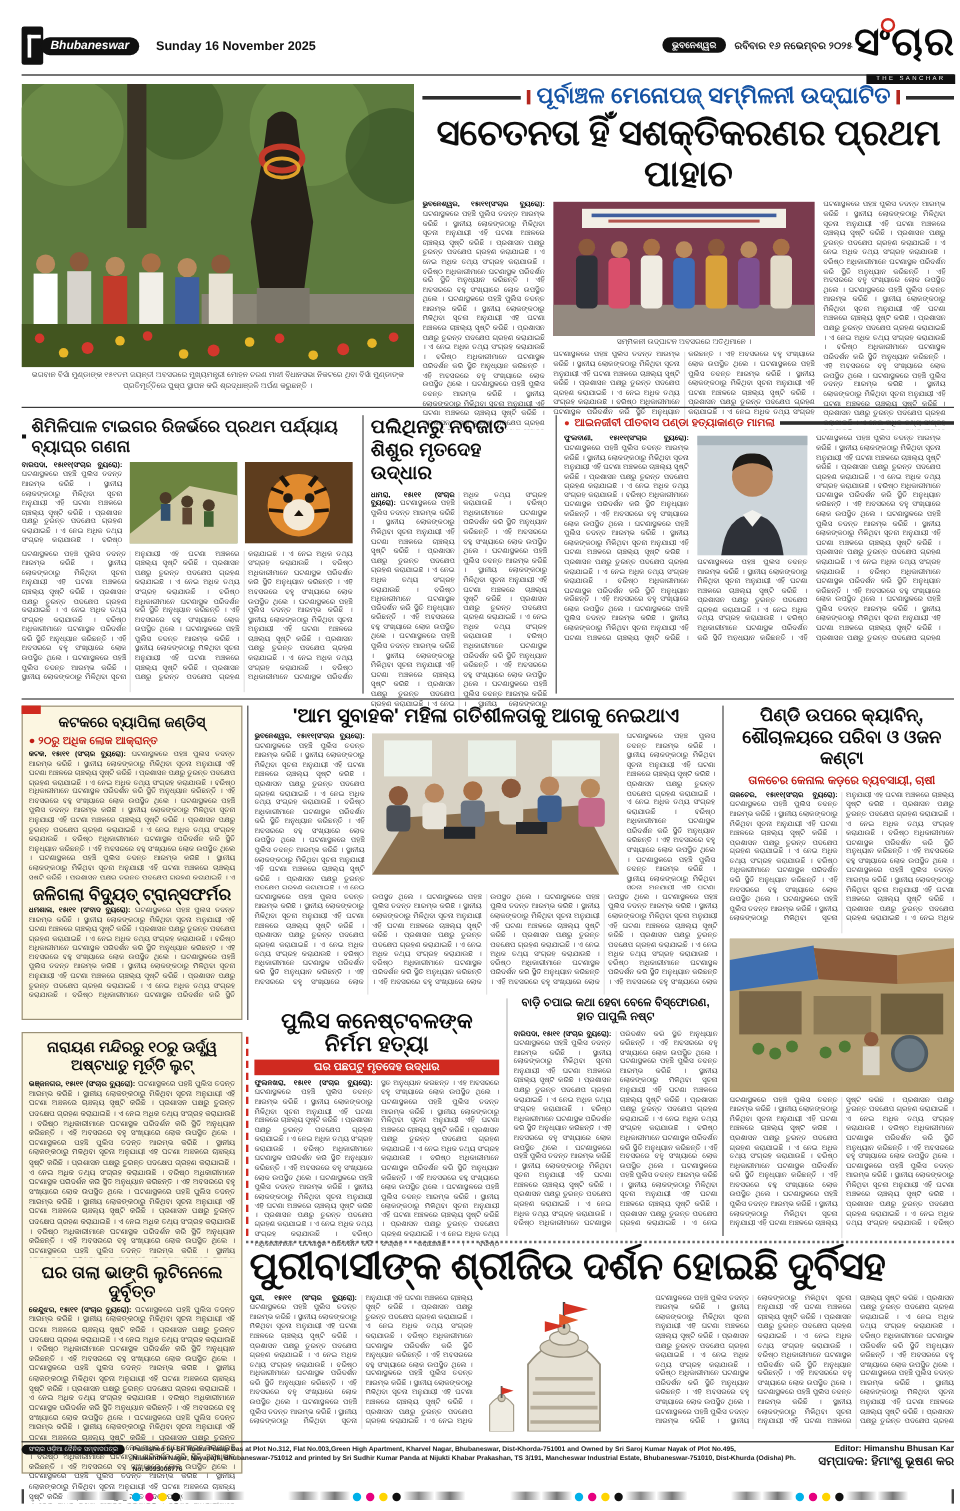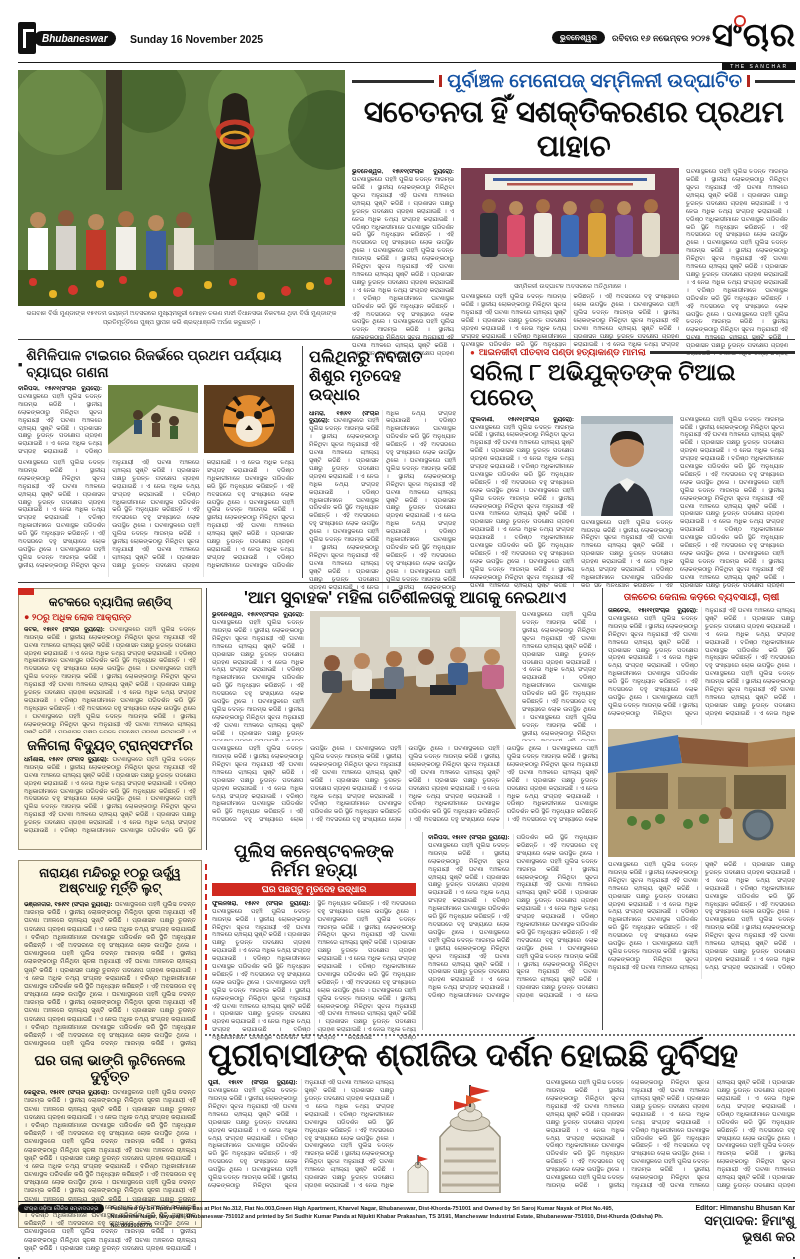--- a/index.html
+++ b/index.html
@@ -188,21 +188,20 @@
       <span>ଘଟଣାସ୍ଥଳରେ ପହଞ୍ଚି ପୁଲିସ ତଦନ୍ତ ଆରମ୍ଭ କରିଛି । ସ୍ଥାନୀୟ ଲୋକଙ୍କଠାରୁ ମିଳିଥିବା ସୂଚନା ଅନୁଯାୟୀ ଏହି ଘଟଣା ଅଞ୍ଚଳରେ ଚାଞ୍ଚଲ୍ୟ ସୃଷ୍ଟି କରିଛି । ପ୍ରଶାସନ ପକ୍ଷରୁ ତୁରନ୍ତ ପଦକ୍ଷେପ ଗ୍ରହଣ କରାଯାଇଛି । ଏ ନେଇ ଅଧିକ ତଥ୍ୟ ସଂଗ୍ରହ କରାଯାଉଛି । ବରିଷ୍ଠ ଅଧିକାରୀମାନେ ଘଟଣାସ୍ଥଳ ପରିଦର୍ଶନ କରି ସ୍ଥିତି ଅନୁଧ୍ୟାନ କରିଛନ୍ତି । ଏହି ଅବସରରେ ବହୁ ସଂଖ୍ୟାରେ ଲୋକ ଉପସ୍ଥିତ ଥିଲେ । ଘଟଣାସ୍ଥଳରେ ପହଞ୍ଚି ପୁଲିସ ତଦନ୍ତ ଆରମ୍ଭ କରିଛି । ସ୍ଥାନୀୟ ଲୋକଙ୍କଠାରୁ ମିଳିଥିବା ସୂଚନା ଅନୁଯାୟୀ ଏହି ଘଟଣା ଅଞ୍ଚଳରେ ଚାଞ୍ଚଲ୍ୟ ସୃଷ୍ଟି କରିଛି । ପ୍ରଶାସନ ପକ୍ଷରୁ ତୁରନ୍ତ ପଦକ୍ଷେପ ଗ୍ରହଣ କରାଯାଇଛି । ଏ ନେଇ ଅଧିକ ତଥ୍ୟ ସଂଗ୍ରହ କରାଯାଉଛି । ବରିଷ୍ଠ ଅଧିକାରୀମାନେ ଘଟଣାସ୍ଥଳ ପରିଦର୍ଶନ କରି ସ୍ଥିତି ଅନୁଧ୍ୟାନ କରିଛନ୍ତି । ଏହି ଅବସରରେ ବହୁ ସଂଖ୍ୟାରେ ଲୋକ ଉପସ୍ଥିତ ଥିଲେ । ଘଟଣାସ୍ଥଳରେ ପହଞ୍ଚି ପୁଲିସ ତଦନ୍ତ ଆରମ୍ଭ କରିଛି । ସ୍ଥାନୀୟ ଲୋକଙ୍କଠାରୁ ମିଳିଥିବା ସୂଚନା ଅନୁଯାୟୀ ଏହି ଘଟଣା ଅଞ୍ଚଳରେ ଚାଞ୍ଚଲ୍ୟ ସୃଷ୍ଟି କରିଛି । ପ୍ରଶାସନ ପକ୍ଷରୁ ତୁରନ୍ତ ପଦକ୍ଷେପ ଗ୍ରହଣ କରାଯାଇଛି । ଏ ନେଇ ଅଧିକ ତଥ୍ୟ ସଂଗ୍ରହ କରାଯାଉଛି । ବରିଷ୍ଠ ଅଧିକାରୀମାନେ ଘଟଣାସ୍ଥଳ ପରିଦର୍ଶନ କରି ସ୍ଥିତି ଅନୁଧ୍ୟାନ କରିଛନ୍ତି । ଏହି ଅବସରରେ ବହୁ ସଂଖ୍ୟାରେ ଲୋକ ଉପସ୍ଥିତ ଥିଲେ । ଘଟଣାସ୍ଥଳରେ ପହଞ୍ଚି ପୁଲିସ ତଦନ୍ତ ଆରମ୍ଭ କରିଛି । ସ୍ଥାନୀୟ ଲୋକଙ୍କଠାରୁ ମିଳିଥିବା ସୂଚନା ଅନୁଯାୟୀ ଏହି ଘଟଣା ଅଞ୍ଚଳରେ ଚାଞ୍ଚଲ୍ୟ ସୃଷ୍ଟି କରିଛି । ପ୍ରଶାସନ ପକ୍ଷରୁ ତୁରନ୍ତ ପଦକ୍ଷେପ ଗ୍ରହଣ କରାଯାଇଛି । ଏ ନେଇ ଅଧିକ ତଥ୍ୟ ସଂଗ୍ରହ କରାଯାଉଛି । ବରିଷ୍ଠ ଅଧିକାରୀମାନେ ଘଟଣାସ୍ଥଳ ପରିଦର୍ଶନ କରି ସ୍ଥିତି ଅନୁଧ୍ୟାନ କରିଛନ୍ତି । ଏହି ଅବସରରେ ବହୁ ସଂଖ୍ୟାରେ ଲୋକ ଉପସ୍ଥିତ ଥିଲେ । ଘଟଣାସ୍ଥଳରେ ପହଞ୍ଚି ପୁଲିସ ତଦନ୍ତ ଆରମ୍ଭ କରିଛି । ସ୍ଥାନୀୟ ଲୋକଙ୍କଠାରୁ ମିଳିଥିବା ସୂଚନା ଅନୁଯାୟୀ ଏହି ଘଟଣା ଅଞ୍ଚଳରେ ଚାଞ୍ଚଲ୍ୟ ସୃଷ୍ଟି କରିଛି । ପ୍ରଶାସନ ପକ୍ଷରୁ ତୁରନ୍ତ ପଦକ୍ଷେପ ଗ୍ରହଣ କରାଯାଇଛି । ଏ ନେଇ ଅଧିକ ତଥ୍ୟ ସଂଗ୍ରହ କରାଯାଉଛି । ବରିଷ୍ଠ ଅଧିକାରୀମାନେ ଘଟଣାସ୍ଥଳ ପରିଦର୍ଶନ କରି ସ୍ଥିତି ଅନୁଧ୍ୟାନ କରିଛନ୍ତି । ଏହି ଅବସରରେ ବହୁ ସଂଖ୍ୟାରେ ଲୋକ ଉପସ୍ଥିତ ଥିଲେ । </span>
     </div>
   </div>
 
   <div class="abs" style="left:470px;top:347px;width:325px;height:231px;">
     <div class="kicker-row" style="gap:4px;">
       <span style="font-size:8px;color:#d02a20;">●</span>
       <div style="font-size:9px;font-weight:bold;color:#c01d15;">ଆଇନଜୀବୀ ପୀତବାସ ପଣ୍ଡା ହତ୍ୟାକାଣ୍ଡ ମାମଲା</div>
       <div class="kline" style="border-top-width:3px;"></div>
     </div>
-    <h2 style="font-size:23px;line-height:1.1;margin-top:2px;">ସରିଲା ୮ ଅଭିଯୁକ୍ତଙ୍କ ଟିଆଇ ପରେଡ୍</h2>
     <div style="display:flex;gap:7px;margin-top:5px;">
       <div class="bodytxt" style="width:104px;height:172px;">
         <span class="dl">ଫୁଲବାଣୀ, ୧୫ା୧୧(ସଂଚାର ବ୍ୟୁରୋ):</span>
         <span>ଘଟଣାସ୍ଥଳରେ ପହଞ୍ଚି ପୁଲିସ ତଦନ୍ତ ଆରମ୍ଭ କରିଛି । ସ୍ଥାନୀୟ ଲୋକଙ୍କଠାରୁ ମିଳିଥିବା ସୂଚନା ଅନୁଯାୟୀ ଏହି ଘଟଣା ଅଞ୍ଚଳରେ ଚାଞ୍ଚଲ୍ୟ ସୃଷ୍ଟି କରିଛି । ପ୍ରଶାସନ ପକ୍ଷରୁ ତୁରନ୍ତ ପଦକ୍ଷେପ ଗ୍ରହଣ କରାଯାଇଛି । ଏ ନେଇ ଅଧିକ ତଥ୍ୟ ସଂଗ୍ରହ କରାଯାଉଛି । ବରିଷ୍ଠ ଅଧିକାରୀମାନେ ଘଟଣାସ୍ଥଳ ପରିଦର୍ଶନ କରି ସ୍ଥିତି ଅନୁଧ୍ୟାନ କରିଛନ୍ତି । ଏହି ଅବସରରେ ବହୁ ସଂଖ୍ୟାରେ ଲୋକ ଉପସ୍ଥିତ ଥିଲେ । ଘଟଣାସ୍ଥଳରେ ପହଞ୍ଚି ପୁଲିସ ତଦନ୍ତ ଆରମ୍ଭ କରିଛି । ସ୍ଥାନୀୟ ଲୋକଙ୍କଠାରୁ ମିଳିଥିବା ସୂଚନା ଅନୁଯାୟୀ ଏହି ଘଟଣା ଅଞ୍ଚଳରେ ଚାଞ୍ଚଲ୍ୟ ସୃଷ୍ଟି କରିଛି । ପ୍ରଶାସନ ପକ୍ଷରୁ ତୁରନ୍ତ ପଦକ୍ଷେପ ଗ୍ରହଣ କରାଯାଇଛି । ଏ ନେଇ ଅଧିକ ତଥ୍ୟ ସଂଗ୍ରହ କରାଯାଉଛି । ବରିଷ୍ଠ ଅଧିକାରୀମାନେ ଘଟଣାସ୍ଥଳ ପରିଦର୍ଶନ କରି ସ୍ଥିତି ଅନୁଧ୍ୟାନ କରିଛନ୍ତି । ଏହି ଅବସରରେ ବହୁ ସଂଖ୍ୟାରେ ଲୋକ ଉପସ୍ଥିତ ଥିଲେ । ଘଟଣାସ୍ଥଳରେ ପହଞ୍ଚି ପୁଲିସ ତଦନ୍ତ ଆରମ୍ଭ କରିଛି । ସ୍ଥାନୀୟ ଲୋକଙ୍କଠାରୁ ମିଳିଥିବା ସୂଚନା ଅନୁଯାୟୀ ଏହି ଘଟଣା ଅଞ୍ଚଳରେ ଚାଞ୍ଚଲ୍ୟ ସୃଷ୍ଟି କରିଛି । ପ୍ରଶାସନ ପକ୍ଷରୁ ତୁରନ୍ତ ପଦକ୍ଷେପ ଗ୍ରହଣ କରାଯାଇଛି । ଏ ନେଇ ଅଧିକ ତଥ୍ୟ ସଂଗ୍ରହ କରାଯାଉଛି । ବରିଷ୍ଠ ଅଧିକାରୀମାନେ ଘଟଣାସ୍ଥଳ ପରିଦର୍ଶନ କରି ସ୍ଥିତି ଅନୁଧ୍ୟାନ କରିଛନ୍ତି । ଏହି ଅବସରରେ ବହୁ ସଂଖ୍ୟାରେ ଲୋକ ଉପସ୍ଥିତ ଥିଲେ । ଘଟଣାସ୍ଥଳରେ ପହଞ୍ଚି ପୁଲିସ ତଦନ୍ତ ଆରମ୍ଭ କରିଛି । ସ୍ଥାନୀୟ ଲୋକଙ୍କଠାରୁ ମିଳିଥିବା ସୂଚନା ଅନୁଯାୟୀ ଏହି ଘଟଣା ଅଞ୍ଚଳରେ ଚାଞ୍ଚଲ୍ୟ ସୃଷ୍ଟି କରିଛି । ପ୍ରଶାସନ ପକ୍ଷରୁ ତୁରନ୍ତ ପଦକ୍ଷେପ ଗ୍ରହଣ କରାଯାଇଛି । ଏ ନେଇ ଅଧିକ ତଥ୍ୟ ସଂଗ୍ରହ କରାଯାଉଛି । ବରିଷ୍ଠ ଅଧିକାରୀମାନେ ଘଟଣାସ୍ଥଳ ପରିଦର୍ଶନ କରି ସ୍ଥିତି ଅନୁଧ୍ୟାନ କରିଛନ୍ତି । ଏହି ଅବସରରେ ବହୁ ସଂଖ୍ୟାରେ ଲୋକ ଉପସ୍ଥିତ ଥିଲେ । </span>
       </div>
       <div style="width:92px;">
         <svg class="photo" width="92" height="100" viewBox="0 0 92 100">
           <rect width="92" height="100" fill="#cdd5da"></rect>
           <rect x="0" y="0" width="92" height="8" fill="#aab6bd"></rect>
           <circle cx="46" cy="34" r="17" fill="#b9875f"></circle>
@@ -292,27 +291,29 @@
   <div class="abs" style="left:212px;top:842px;width:204px;height:188px;">
     <h2 style="font-size:18px;text-align:center;line-height:1.05;">ପୁଲିସ କନେଷ୍ଟବଳଙ୍କ ନିର୍ମମ ହତ୍ୟା</h2>
     <div class="redbar" style="margin-top:3px;font-size:9px;height:13px;line-height:13px;">ଘର ପଛପଟୁ ମୃତଦେହ ଉଦ୍ଧାର</div>
     <div class="bodytxt c2" style="margin-top:4px;height:146px;">
       <span class="dl">ଫୁଲନଖରା, ୧୫ା୧୧ (ସଂଚାର ବ୍ୟୁରୋ):</span>
       <span>ଘଟଣାସ୍ଥଳରେ ପହଞ୍ଚି ପୁଲିସ ତଦନ୍ତ ଆରମ୍ଭ କରିଛି । ସ୍ଥାନୀୟ ଲୋକଙ୍କଠାରୁ ମିଳିଥିବା ସୂଚନା ଅନୁଯାୟୀ ଏହି ଘଟଣା ଅଞ୍ଚଳରେ ଚାଞ୍ଚଲ୍ୟ ସୃଷ୍ଟି କରିଛି । ପ୍ରଶାସନ ପକ୍ଷରୁ ତୁରନ୍ତ ପଦକ୍ଷେପ ଗ୍ରହଣ କରାଯାଇଛି । ଏ ନେଇ ଅଧିକ ତଥ୍ୟ ସଂଗ୍ରହ କରାଯାଉଛି । ବରିଷ୍ଠ ଅଧିକାରୀମାନେ ଘଟଣାସ୍ଥଳ ପରିଦର୍ଶନ କରି ସ୍ଥିତି ଅନୁଧ୍ୟାନ କରିଛନ୍ତି । ଏହି ଅବସରରେ ବହୁ ସଂଖ୍ୟାରେ ଲୋକ ଉପସ୍ଥିତ ଥିଲେ । ଘଟଣାସ୍ଥଳରେ ପହଞ୍ଚି ପୁଲିସ ତଦନ୍ତ ଆରମ୍ଭ କରିଛି । ସ୍ଥାନୀୟ ଲୋକଙ୍କଠାରୁ ମିଳିଥିବା ସୂଚନା ଅନୁଯାୟୀ ଏହି ଘଟଣା ଅଞ୍ଚଳରେ ଚାଞ୍ଚଲ୍ୟ ସୃଷ୍ଟି କରିଛି । ପ୍ରଶାସନ ପକ୍ଷରୁ ତୁରନ୍ତ ପଦକ୍ଷେପ ଗ୍ରହଣ କରାଯାଇଛି । ଏ ନେଇ ଅଧିକ ତଥ୍ୟ ସଂଗ୍ରହ କରାଯାଉଛି । ବରିଷ୍ଠ ଅଧିକାରୀମାନେ ଘଟଣାସ୍ଥଳ ପରିଦର୍ଶନ କରି ସ୍ଥିତି ଅନୁଧ୍ୟାନ କରିଛନ୍ତି । ଏହି ଅବସରରେ ବହୁ ସଂଖ୍ୟାରେ ଲୋକ ଉପସ୍ଥିତ ଥିଲେ । ଘଟଣାସ୍ଥଳରେ ପହଞ୍ଚି ପୁଲିସ ତଦନ୍ତ ଆରମ୍ଭ କରିଛି । ସ୍ଥାନୀୟ ଲୋକଙ୍କଠାରୁ ମିଳିଥିବା ସୂଚନା ଅନୁଯାୟୀ ଏହି ଘଟଣା ଅଞ୍ଚଳରେ ଚାଞ୍ଚଲ୍ୟ ସୃଷ୍ଟି କରିଛି । ପ୍ରଶାସନ ପକ୍ଷରୁ ତୁରନ୍ତ ପଦକ୍ଷେପ ଗ୍ରହଣ କରାଯାଇଛି । ଏ ନେଇ ଅଧିକ ତଥ୍ୟ ସଂଗ୍ରହ କରାଯାଉଛି । ବରିଷ୍ଠ ଅଧିକାରୀମାନେ ଘଟଣାସ୍ଥଳ ପରିଦର୍ଶନ କରି ସ୍ଥିତି ଅନୁଧ୍ୟାନ କରିଛନ୍ତି । ଏହି ଅବସରରେ ବହୁ ସଂଖ୍ୟାରେ ଲୋକ ଉପସ୍ଥିତ ଥିଲେ । ଘଟଣାସ୍ଥଳରେ ପହଞ୍ଚି ପୁଲିସ ତଦନ୍ତ ଆରମ୍ଭ କରିଛି । ସ୍ଥାନୀୟ ଲୋକଙ୍କଠାରୁ ମିଳିଥିବା ସୂଚନା ଅନୁଯାୟୀ ଏହି ଘଟଣା ଅଞ୍ଚଳରେ ଚାଞ୍ଚଲ୍ୟ ସୃଷ୍ଟି କରିଛି । ପ୍ରଶାସନ ପକ୍ଷରୁ ତୁରନ୍ତ ପଦକ୍ଷେପ ଗ୍ରହଣ କରାଯାଇଛି । ଏ ନେଇ ଅଧିକ ତଥ୍ୟ ସଂଗ୍ରହ କରାଯାଉଛି । ବରିଷ୍ଠ ଅଧିକାରୀମାନେ ଘଟଣାସ୍ଥଳ ପରିଦର୍ଶନ କରି ସ୍ଥିତି ଅନୁଧ୍ୟାନ କରିଛନ୍ତି । ଏହି ଅବସରରେ ବହୁ ସଂଖ୍ୟାରେ ଲୋକ ଉପସ୍ଥିତ ଥିଲେ । ଘଟଣାସ୍ଥଳରେ ପହଞ୍ଚି ପୁଲିସ ତଦନ୍ତ ଆରମ୍ଭ କରିଛି । ସ୍ଥାନୀୟ ଲୋକଙ୍କଠାରୁ ମିଳିଥିବା ସୂଚନା ଅନୁଯାୟୀ ଏହି ଘଟଣା ଅଞ୍ଚଳରେ ଚାଞ୍ଚଲ୍ୟ ସୃଷ୍ଟି କରିଛି । ପ୍ରଶାସନ ପକ୍ଷରୁ ତୁରନ୍ତ ପଦକ୍ଷେପ ଗ୍ରହଣ କରାଯାଇଛି । ଏ ନେଇ ଅଧିକ ତଥ୍ୟ ସଂଗ୍ରହ କରାଯାଉଛି । ବରିଷ୍ଠ ଅଧିକାରୀମାନେ ଘଟଣାସ୍ଥଳ ପରିଦର୍ଶନ କରି ସ୍ଥିତି ଅନୁଧ୍ୟାନ କରିଛନ୍ତି । ଏହି ଅବସରରେ ବହୁ ସଂଖ୍ୟାରେ ଲୋକ ଉପସ୍ଥିତ ଥିଲେ । </span>
     </div>
   </div>
 
   <div class="abs" style="left:428px;top:830px;width:170px;height:200px;">
+    <h3 style="font-size:9.5px;text-align:center;line-height:1.3;">ବାଡ଼ି ଚପାଇ କଥା ହେବା ବେଳେ ବିସ୍ଫୋରଣ, ହାତ ପାପୁଲି ନଷ୍ଟ</h3>
     <div class="bodytxt c2" style="margin-top:4px;height:168px;">
       <span class="dl">ବାରିପଦା, ୧୫ା୧୧ (ସଂଚାର ବ୍ୟୁରୋ):</span>
       <span>ଘଟଣାସ୍ଥଳରେ ପହଞ୍ଚି ପୁଲିସ ତଦନ୍ତ ଆରମ୍ଭ କରିଛି । ସ୍ଥାନୀୟ ଲୋକଙ୍କଠାରୁ ମିଳିଥିବା ସୂଚନା ଅନୁଯାୟୀ ଏହି ଘଟଣା ଅଞ୍ଚଳରେ ଚାଞ୍ଚଲ୍ୟ ସୃଷ୍ଟି କରିଛି । ପ୍ରଶାସନ ପକ୍ଷରୁ ତୁରନ୍ତ ପଦକ୍ଷେପ ଗ୍ରହଣ କରାଯାଇଛି । ଏ ନେଇ ଅଧିକ ତଥ୍ୟ ସଂଗ୍ରହ କରାଯାଉଛି । ବରିଷ୍ଠ ଅଧିକାରୀମାନେ ଘଟଣାସ୍ଥଳ ପରିଦର୍ଶନ କରି ସ୍ଥିତି ଅନୁଧ୍ୟାନ କରିଛନ୍ତି । ଏହି ଅବସରରେ ବହୁ ସଂଖ୍ୟାରେ ଲୋକ ଉପସ୍ଥିତ ଥିଲେ । ଘଟଣାସ୍ଥଳରେ ପହଞ୍ଚି ପୁଲିସ ତଦନ୍ତ ଆରମ୍ଭ କରିଛି । ସ୍ଥାନୀୟ ଲୋକଙ୍କଠାରୁ ମିଳିଥିବା ସୂଚନା ଅନୁଯାୟୀ ଏହି ଘଟଣା ଅଞ୍ଚଳରେ ଚାଞ୍ଚଲ୍ୟ ସୃଷ୍ଟି କରିଛି । ପ୍ରଶାସନ ପକ୍ଷରୁ ତୁରନ୍ତ ପଦକ୍ଷେପ ଗ୍ରହଣ କରାଯାଇଛି । ଏ ନେଇ ଅଧିକ ତଥ୍ୟ ସଂଗ୍ରହ କରାଯାଉଛି । ବରିଷ୍ଠ ଅଧିକାରୀମାନେ ଘଟଣାସ୍ଥଳ ପରିଦର୍ଶନ କରି ସ୍ଥିତି ଅନୁଧ୍ୟାନ କରିଛନ୍ତି । ଏହି ଅବସରରେ ବହୁ ସଂଖ୍ୟାରେ ଲୋକ ଉପସ୍ଥିତ ଥିଲେ । ଘଟଣାସ୍ଥଳରେ ପହଞ୍ଚି ପୁଲିସ ତଦନ୍ତ ଆରମ୍ଭ କରିଛି । ସ୍ଥାନୀୟ ଲୋକଙ୍କଠାରୁ ମିଳିଥିବା ସୂଚନା ଅନୁଯାୟୀ ଏହି ଘଟଣା ଅଞ୍ଚଳରେ ଚାଞ୍ଚଲ୍ୟ ସୃଷ୍ଟି କରିଛି । ପ୍ରଶାସନ ପକ୍ଷରୁ ତୁରନ୍ତ ପଦକ୍ଷେପ ଗ୍ରହଣ କରାଯାଇଛି । ଏ ନେଇ ଅଧିକ ତଥ୍ୟ ସଂଗ୍ରହ କରାଯାଉଛି । ବରିଷ୍ଠ ଅଧିକାରୀମାନେ ଘଟଣାସ୍ଥଳ ପରିଦର୍ଶନ କରି ସ୍ଥିତି ଅନୁଧ୍ୟାନ କରିଛନ୍ତି । ଏହି ଅବସରରେ ବହୁ ସଂଖ୍ୟାରେ ଲୋକ ଉପସ୍ଥିତ ଥିଲେ । ଘଟଣାସ୍ଥଳରେ ପହଞ୍ଚି ପୁଲିସ ତଦନ୍ତ ଆରମ୍ଭ କରିଛି । ସ୍ଥାନୀୟ ଲୋକଙ୍କଠାରୁ ମିଳିଥିବା ସୂଚନା ଅନୁଯାୟୀ ଏହି ଘଟଣା ଅଞ୍ଚଳରେ ଚାଞ୍ଚଲ୍ୟ ସୃଷ୍ଟି କରିଛି । ପ୍ରଶାସନ ପକ୍ଷରୁ ତୁରନ୍ତ ପଦକ୍ଷେପ ଗ୍ରହଣ କରାଯାଇଛି । ଏ ନେଇ ଅଧିକ ତଥ୍ୟ ସଂଗ୍ରହ କରାଯାଉଛି । ବରିଷ୍ଠ ଅଧିକାରୀମାନେ ଘଟଣାସ୍ଥଳ ପରିଦର୍ଶନ କରି ସ୍ଥିତି ଅନୁଧ୍ୟାନ କରିଛନ୍ତି । ଏହି ଅବସରରେ ବହୁ ସଂଖ୍ୟାରେ ଲୋକ ଉପସ୍ଥିତ ଥିଲେ । ଘଟଣାସ୍ଥଳରେ ପହଞ୍ଚି ପୁଲିସ ତଦନ୍ତ ଆରମ୍ଭ କରିଛି । ସ୍ଥାନୀୟ ଲୋକଙ୍କଠାରୁ ମିଳିଥିବା ସୂଚନା ଅନୁଯାୟୀ ଏହି ଘଟଣା ଅଞ୍ଚଳରେ ଚାଞ୍ଚଲ୍ୟ ସୃଷ୍ଟି କରିଛି । ପ୍ରଶାସନ ପକ୍ଷରୁ ତୁରନ୍ତ ପଦକ୍ଷେପ ଗ୍ରହଣ କରାଯାଇଛି । ଏ ନେଇ ଅଧିକ ତଥ୍ୟ ସଂଗ୍ରହ କରାଯାଉଛି । ବରିଷ୍ଠ ଅଧିକାରୀମାନେ ଘଟଣାସ୍ଥଳ ପରିଦର୍ଶନ କରି ସ୍ଥିତି ଅନୁଧ୍ୟାନ କରିଛନ୍ତି । ଏହି ଅବସରରେ ବହୁ ସଂଖ୍ୟାରେ ଲୋକ ଉପସ୍ଥିତ ଥିଲେ । </span>
     </div>
   </div>
 
   <div class="abs" style="left:608px;top:588px;width:187px;height:442px;">
+    <h2 style="font-size:15px;text-align:center;line-height:1.2;">ପିଣ୍ଡି ଉପରେ କ୍ୟାବିନ୍, ଶୌଚାଳୟରେ ପରିବା ଓ ଓଜନ କଣ୍ଟା</h2>
     <div style="font-size:9.5px;font-weight:bold;color:#c01d15;text-align:center;margin-top:3px;">ତାଳଚେର କେନାଲ କଡ଼ରେ ବ୍ୟବସାୟୀ, ଚାଷୀ</div>
     <div class="bodytxt c2" style="margin-top:4px;height:118px;">
       <span class="dl">ତାଳଚେର, ୧୫ା୧୧(ସଂଚାର ବ୍ୟୁରୋ):</span>
       <span>ଘଟଣାସ୍ଥଳରେ ପହଞ୍ଚି ପୁଲିସ ତଦନ୍ତ ଆରମ୍ଭ କରିଛି । ସ୍ଥାନୀୟ ଲୋକଙ୍କଠାରୁ ମିଳିଥିବା ସୂଚନା ଅନୁଯାୟୀ ଏହି ଘଟଣା ଅଞ୍ଚଳରେ ଚାଞ୍ଚଲ୍ୟ ସୃଷ୍ଟି କରିଛି । ପ୍ରଶାସନ ପକ୍ଷରୁ ତୁରନ୍ତ ପଦକ୍ଷେପ ଗ୍ରହଣ କରାଯାଇଛି । ଏ ନେଇ ଅଧିକ ତଥ୍ୟ ସଂଗ୍ରହ କରାଯାଉଛି । ବରିଷ୍ଠ ଅଧିକାରୀମାନେ ଘଟଣାସ୍ଥଳ ପରିଦର୍ଶନ କରି ସ୍ଥିତି ଅନୁଧ୍ୟାନ କରିଛନ୍ତି । ଏହି ଅବସରରେ ବହୁ ସଂଖ୍ୟାରେ ଲୋକ ଉପସ୍ଥିତ ଥିଲେ । ଘଟଣାସ୍ଥଳରେ ପହଞ୍ଚି ପୁଲିସ ତଦନ୍ତ ଆରମ୍ଭ କରିଛି । ସ୍ଥାନୀୟ ଲୋକଙ୍କଠାରୁ ମିଳିଥିବା ସୂଚନା ଅନୁଯାୟୀ ଏହି ଘଟଣା ଅଞ୍ଚଳରେ ଚାଞ୍ଚଲ୍ୟ ସୃଷ୍ଟି କରିଛି । ପ୍ରଶାସନ ପକ୍ଷରୁ ତୁରନ୍ତ ପଦକ୍ଷେପ ଗ୍ରହଣ କରାଯାଇଛି । ଏ ନେଇ ଅଧିକ ତଥ୍ୟ ସଂଗ୍ରହ କରାଯାଉଛି । ବରିଷ୍ଠ ଅଧିକାରୀମାନେ ଘଟଣାସ୍ଥଳ ପରିଦର୍ଶନ କରି ସ୍ଥିତି ଅନୁଧ୍ୟାନ କରିଛନ୍ତି । ଏହି ଅବସରରେ ବହୁ ସଂଖ୍ୟାରେ ଲୋକ ଉପସ୍ଥିତ ଥିଲେ । ଘଟଣାସ୍ଥଳରେ ପହଞ୍ଚି ପୁଲିସ ତଦନ୍ତ ଆରମ୍ଭ କରିଛି । ସ୍ଥାନୀୟ ଲୋକଙ୍କଠାରୁ ମିଳିଥିବା ସୂଚନା ଅନୁଯାୟୀ ଏହି ଘଟଣା ଅଞ୍ଚଳରେ ଚାଞ୍ଚଲ୍ୟ ସୃଷ୍ଟି କରିଛି । ପ୍ରଶାସନ ପକ୍ଷରୁ ତୁରନ୍ତ ପଦକ୍ଷେପ ଗ୍ରହଣ କରାଯାଇଛି । ଏ ନେଇ ଅଧିକ ତଥ୍ୟ ସଂଗ୍ରହ କରାଯାଉଛି । ବରିଷ୍ଠ ଅଧିକାରୀମାନେ ଘଟଣାସ୍ଥଳ ପରିଦର୍ଶନ କରି ସ୍ଥିତି ଅନୁଧ୍ୟାନ କରିଛନ୍ତି । ଏହି ଅବସରରେ ବହୁ ସଂଖ୍ୟାରେ ଲୋକ ଉପସ୍ଥିତ ଥିଲେ । ଘଟଣାସ୍ଥଳରେ ପହଞ୍ଚି ପୁଲିସ ତଦନ୍ତ ଆରମ୍ଭ କରିଛି । ସ୍ଥାନୀୟ ଲୋକଙ୍କଠାରୁ ମିଳିଥିବା ସୂଚନା ଅନୁଯାୟୀ ଏହି ଘଟଣା ଅଞ୍ଚଳରେ ଚାଞ୍ଚଲ୍ୟ ସୃଷ୍ଟି କରିଛି । ପ୍ରଶାସନ ପକ୍ଷରୁ ତୁରନ୍ତ ପଦକ୍ଷେପ ଗ୍ରହଣ କରାଯାଇଛି । ଏ ନେଇ ଅଧିକ ତଥ୍ୟ ସଂଗ୍ରହ କରାଯାଉଛି । ବରିଷ୍ଠ ଅଧିକାରୀମାନେ ଘଟଣାସ୍ଥଳ ପରିଦର୍ଶନ କରି ସ୍ଥିତି ଅନୁଧ୍ୟାନ କରିଛନ୍ତି । ଏହି ଅବସରରେ ବହୁ ସଂଖ୍ୟାରେ ଲୋକ ଉପସ୍ଥିତ ଥିଲେ । </span>
     </div>
     <svg class="photo" width="187" height="128" viewBox="0 0 187 128" style="margin-top:4px;">
       <rect width="187" height="128" fill="#b09a6e"></rect>
       <rect x="0" y="0" width="187" height="34" fill="#c9bda0"></rect>
       <path d="M0 18 L70 6 L74 34 L0 44 Z" fill="#3f6fb0"></path>
       <path d="M70 8 L140 14 L140 38 L74 34 Z" fill="#8a5a3a"></path>
@@ -366,21 +367,21 @@
   <div class="abs rule-h" style="left:18px;top:1201px;width:777px;border-top-color:#222;"></div>
   <div class="abs" style="left:18px;top:1204px;width:777px;height:52px;">
     <div style="display:flex;gap:6px;align-items:flex-start;">
       <span class="chip">ସଂଚାର ଓଡ଼ିଆ ଦୈନିକ ସମ୍ବାଦପତ୍ର</span>
       <div style="flex:1;">
         <div style="font-size:5.6px;font-weight:bold;color:#222;line-height:1.5;">Published by Sri Rudra Pratap Das at Plot No.312, Flat No.003,Green High Apartment, Kharvel Nagar, Bhubaneswar, Dist-Khorda-751001 and Owned by Sri Saroj Kumar Nayak of Plot No.495,</div>
         <div style="font-size:5.6px;font-weight:bold;color:#222;line-height:1.5;">Nilakantha Nagar, Nayapalli, Bhubaneswar-751012 and printed by Sri Sudhir Kumar Panda at Nijukti Khabar Prakashan, TS 3/191, Mancheswar Industrial Estate, Bhubaneswar-751010, Dist-Khurda (Odisha) Ph. No.  8093008776</div>
       </div>
       <div style="width:118px;text-align:right;">
         <div style="font-size:7px;font-weight:bold;">Editor: Himanshu Bhusan Kar</div>
-        <div style="font-size:13px;font-weight:bold;margin-top:2px;">ସମ୍ପାଦକ: ହିମାଂଶୁ ଭୂଷଣ କର</div>
+        <div style="font-size:10px;font-weight:bold;margin-top:2px;">ସମ୍ପାଦକ: ହିମାଂଶୁ ଭୂଷଣ କର</div>
       </div>
     </div>
 
     <div style="display:flex;justify-content:space-between;margin-top:9px;align-items:center;">
       <div style="width:2px;height:12px;background:#444;"></div>
       <div><span class="greybar"></span><span class="regdot" style="background:#00b0e8;"></span><span class="regdot" style="background:#e6007e;"></span><span class="regdot" style="background:#ffd400;"></span><span class="regdot" style="background:#111;"></span><span class="greybar"></span></div>
       <div><span class="greybar"></span><span class="regdot" style="background:#00b0e8;"></span><span class="regdot" style="background:#e6007e;"></span><span class="regdot" style="background:#ffd400;"></span><span class="regdot" style="background:#111;"></span><span class="greybar"></span></div>
       <div><span class="greybar"></span><span class="regdot" style="background:#00b0e8;"></span><span class="regdot" style="background:#e6007e;"></span><span class="regdot" style="background:#ffd400;"></span><span class="regdot" style="background:#111;"></span><span class="greybar"></span></div>
       <div><span class="greybar"></span><span class="regdot" style="background:#00b0e8;"></span><span class="regdot" style="background:#e6007e;"></span><span class="regdot" style="background:#ffd400;"></span><span class="regdot" style="background:#111;"></span><span class="greybar"></span></div>
       <div style="width:2px;height:12px;background:#444;"></div>

